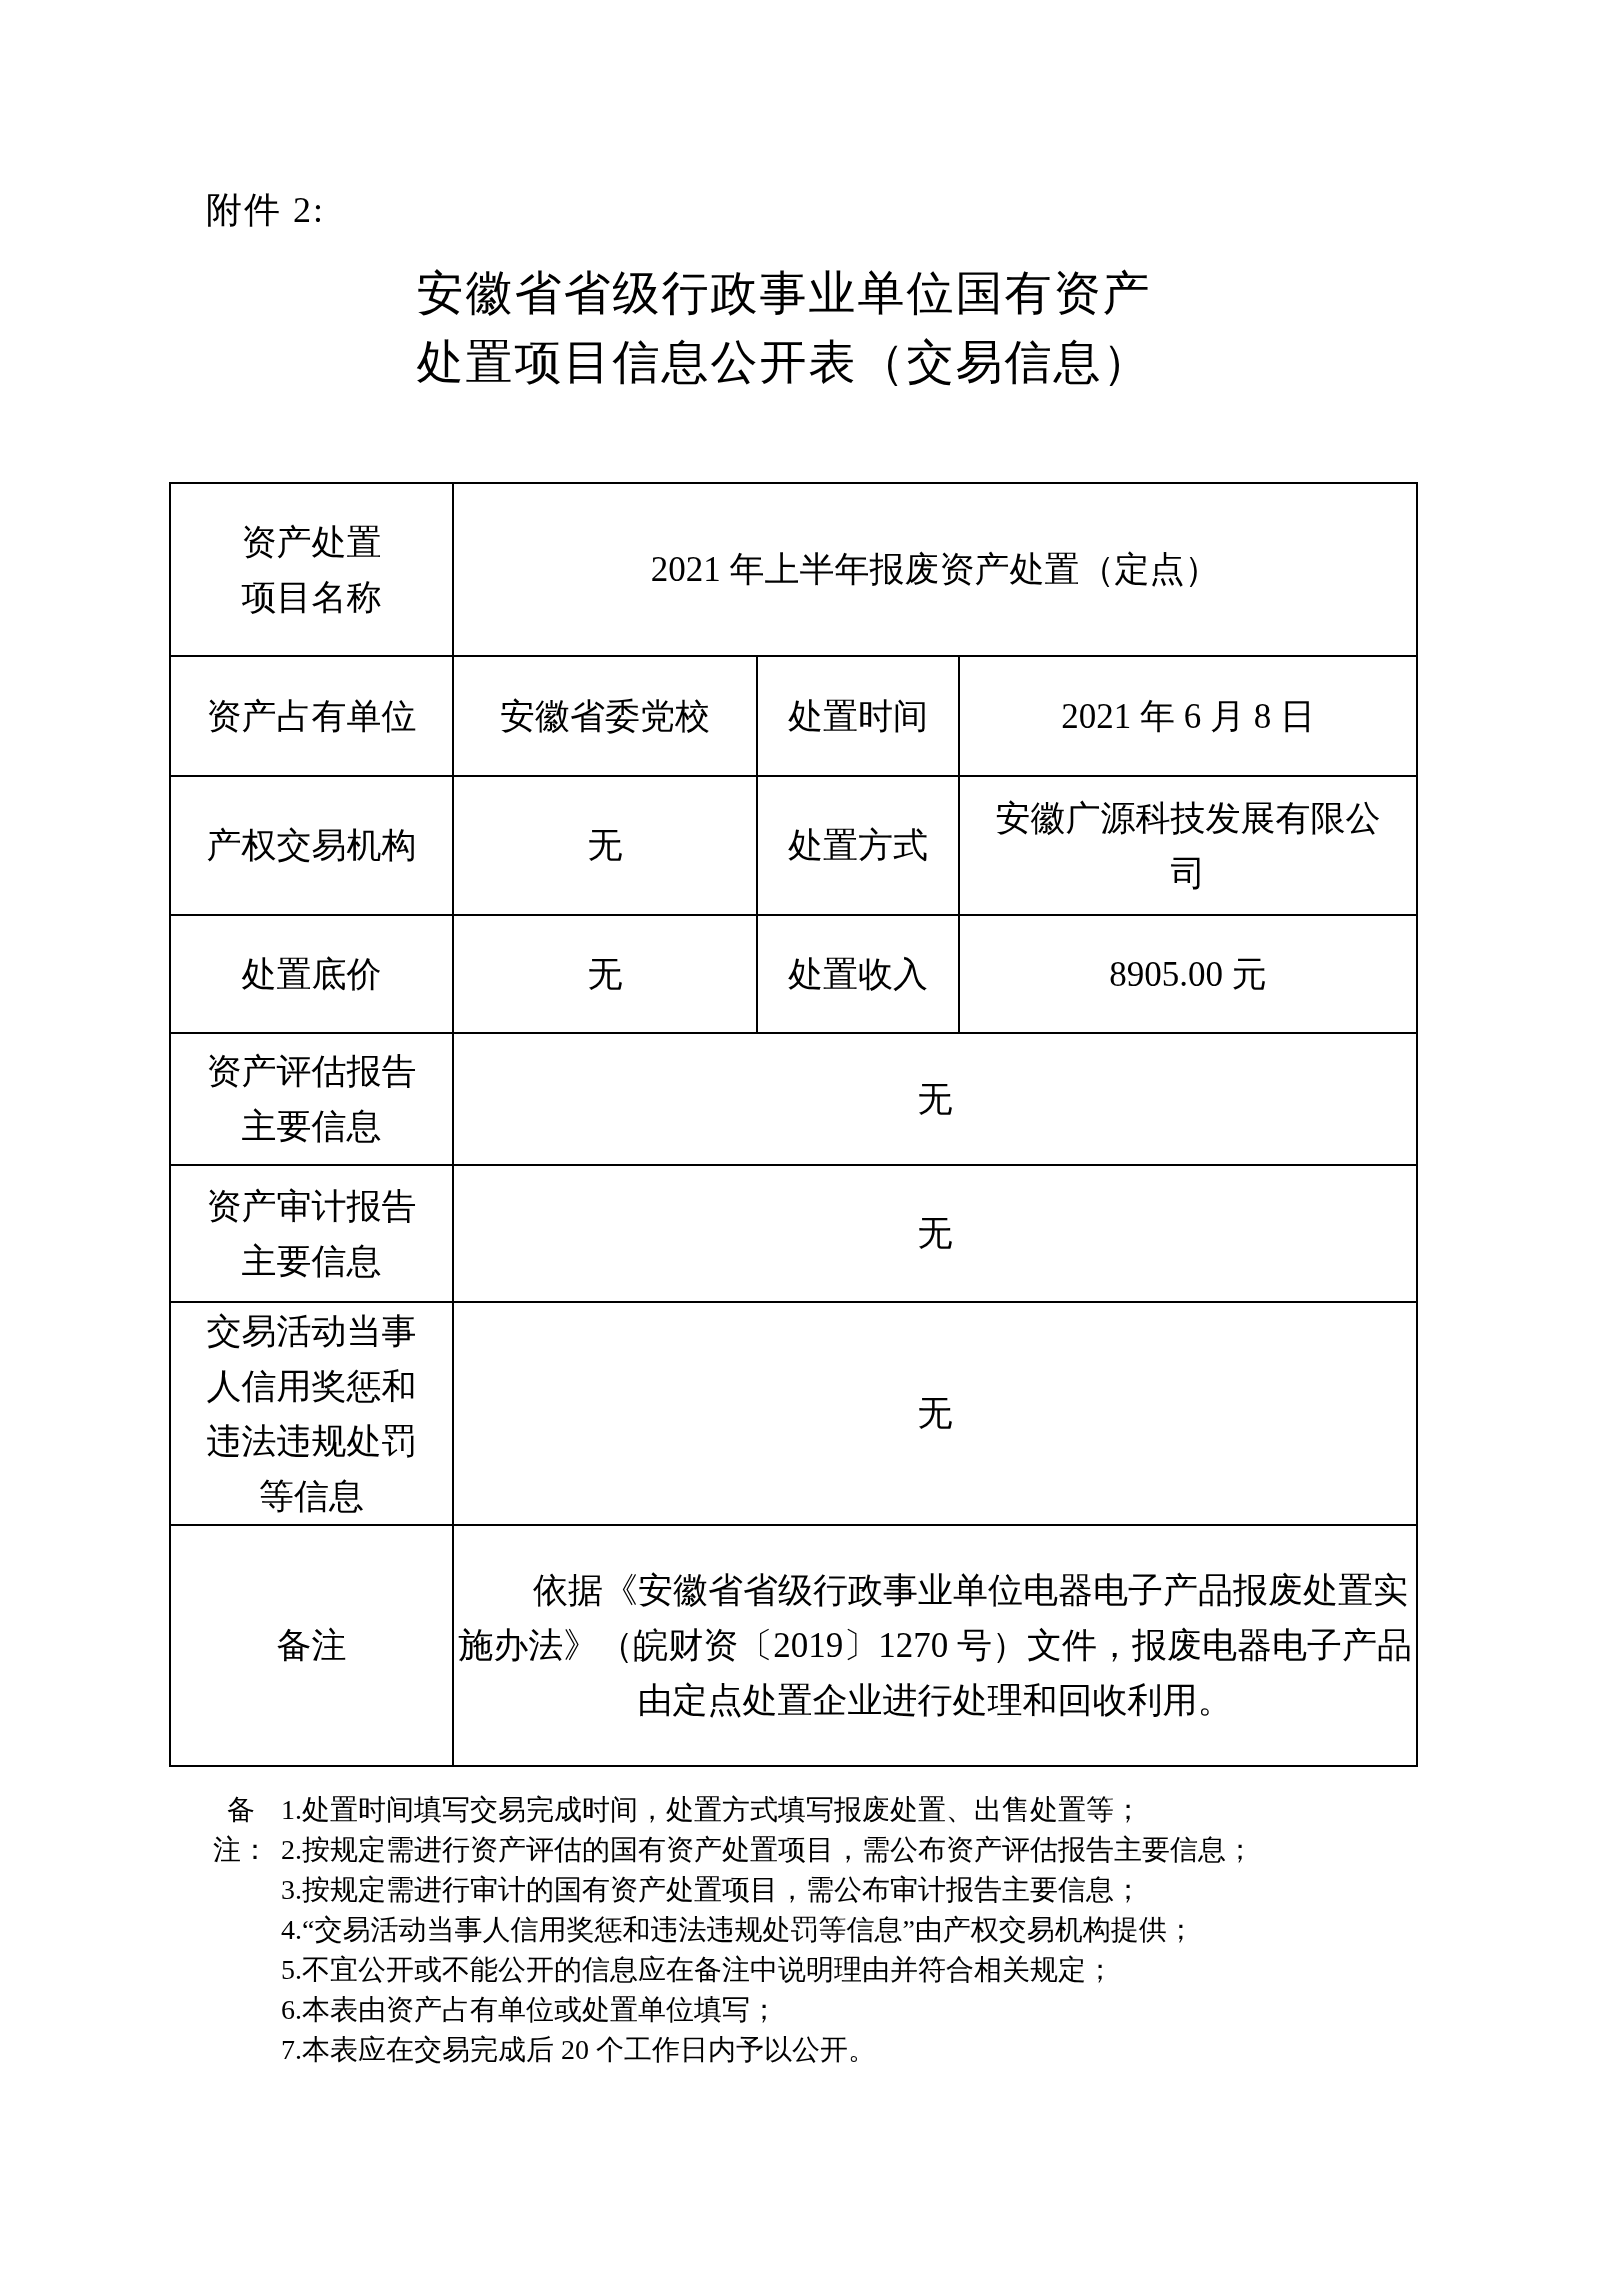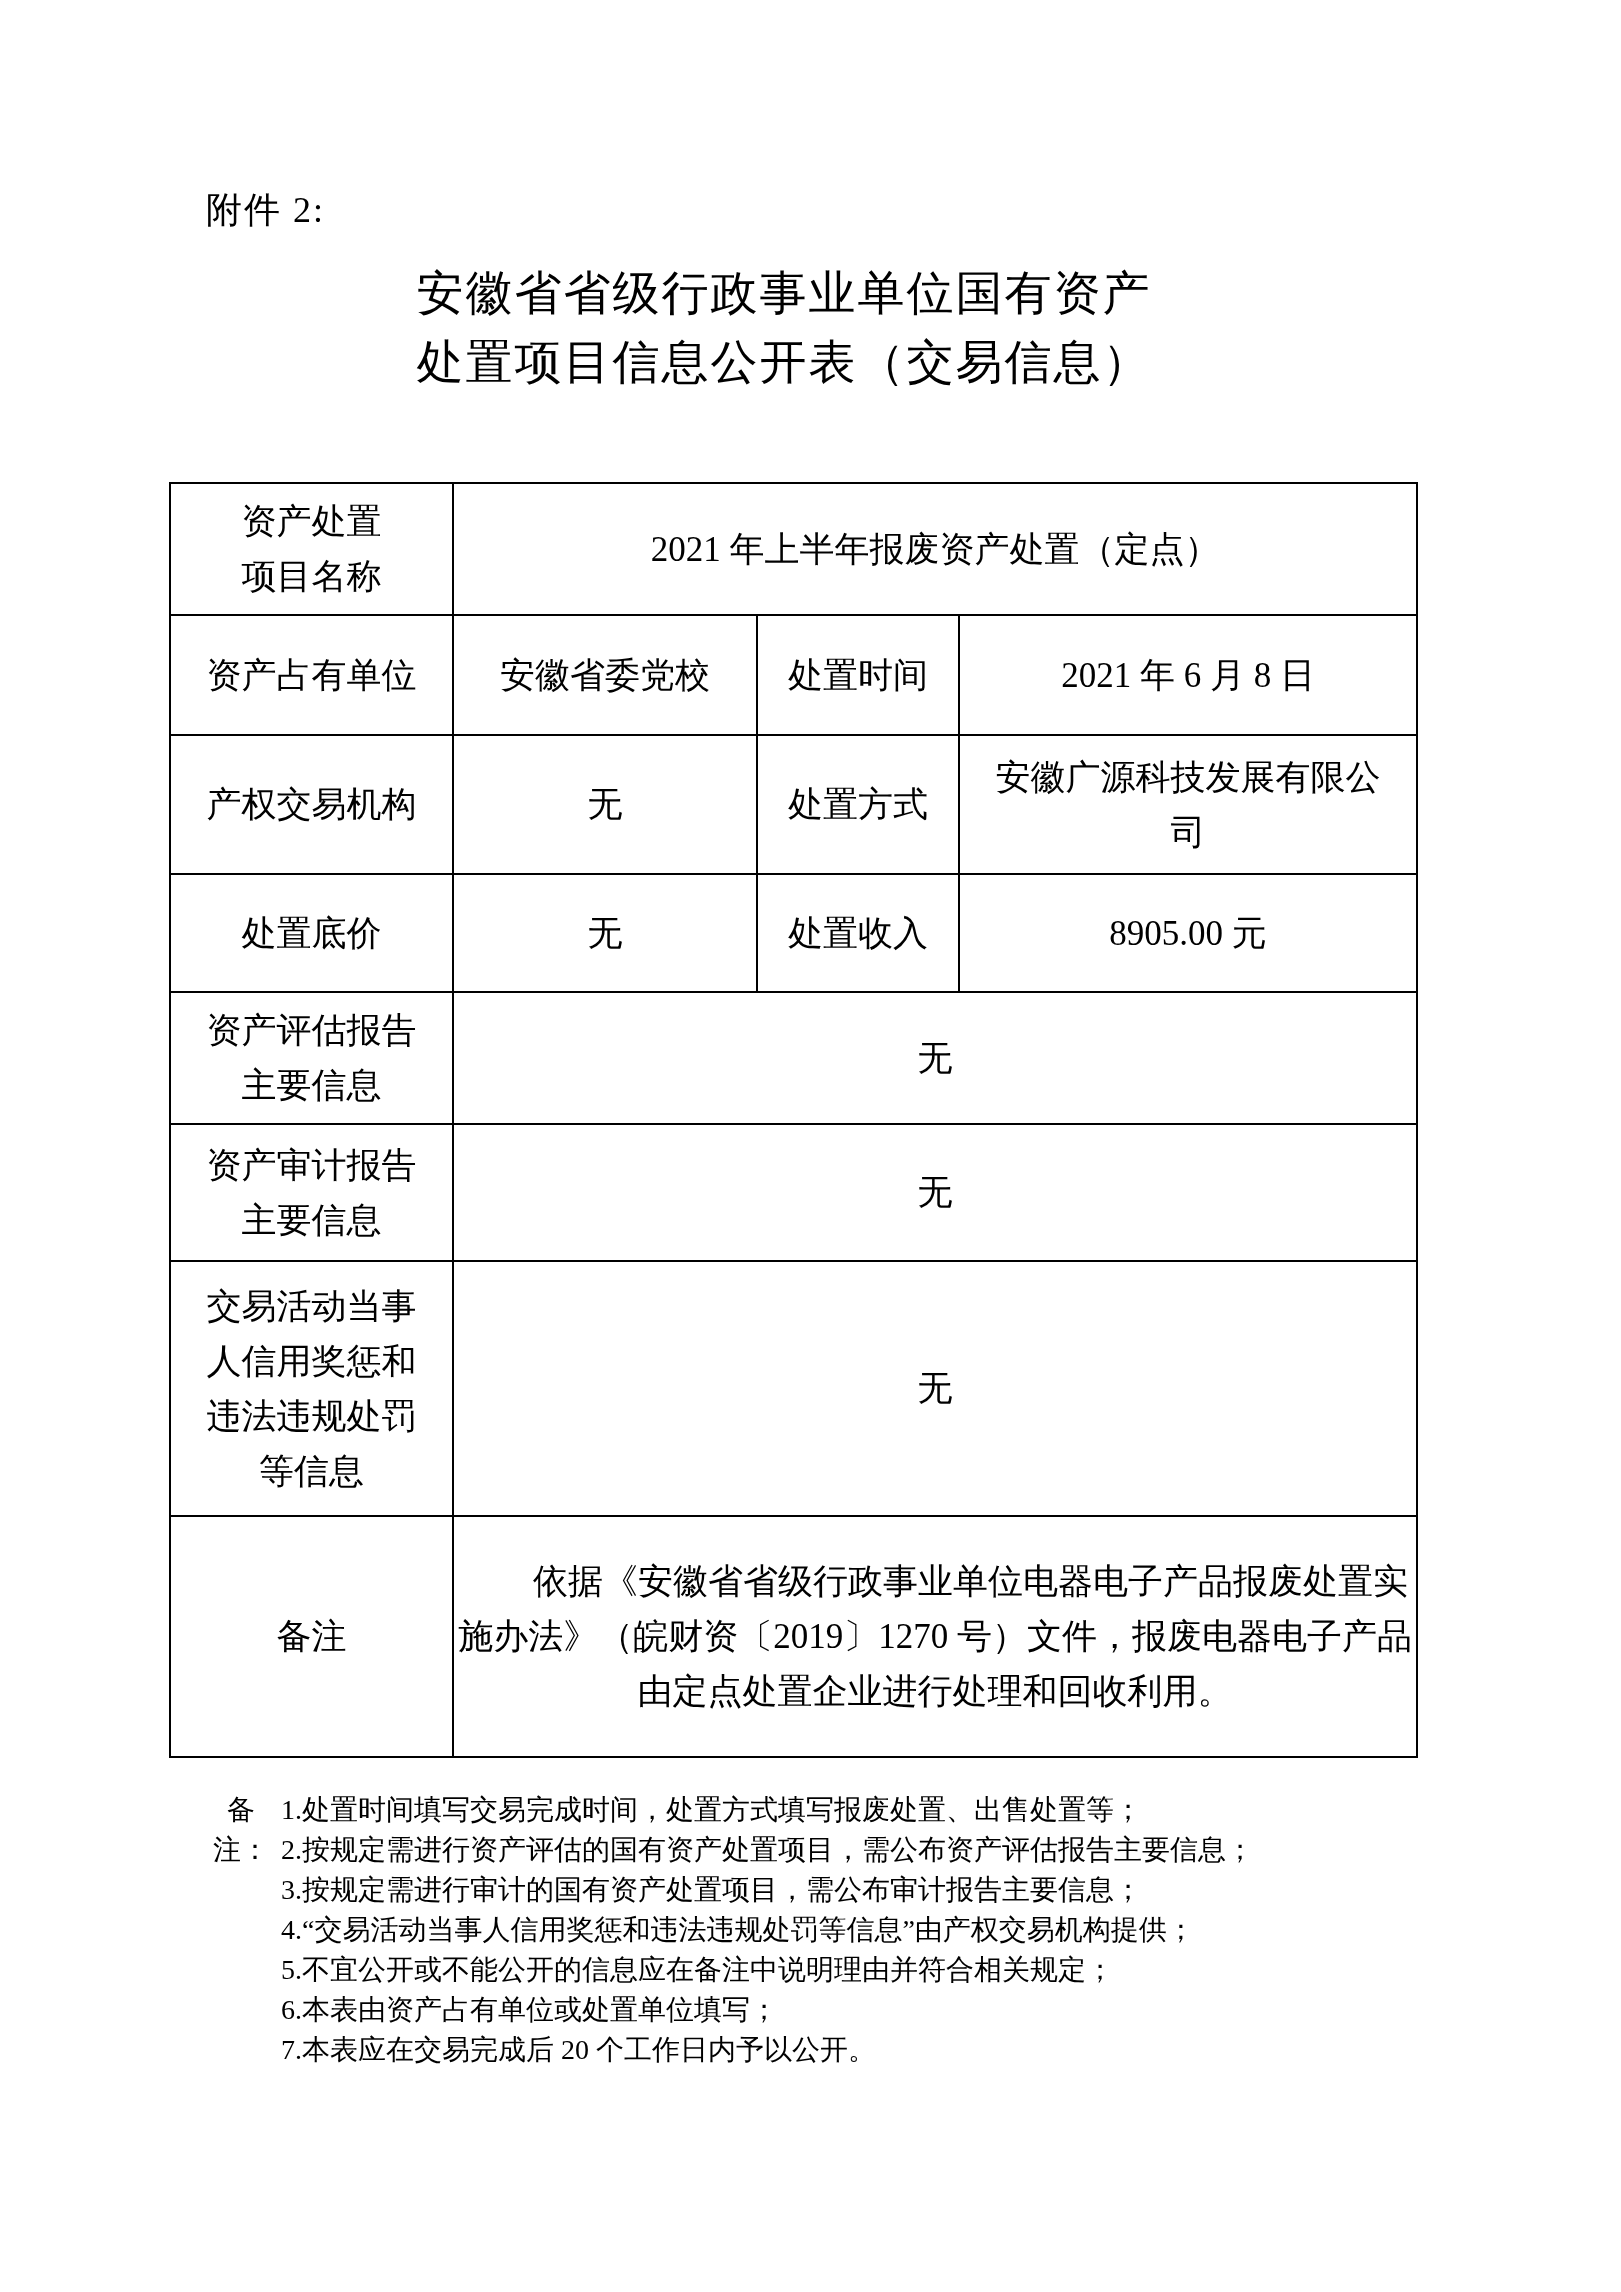--- a/index.html
+++ b/index.html
@@ -63,21 +63,21 @@
 </div>
 
 <table class="main">
   <colgroup>
     <col style="width:283px">
       <col style="width:304px">
       <col style="width:202px">
       <col style="width:458px">
   </colgroup>
   <tbody>
-      <tr style="height:132px">
+      <tr style="height:173px">
     <td class="rowlabel">资产处置
 项目名称</td>
     <td colspan="3" class="name-val">2021 年上半年报废资产处置（定点）</td>
   </tr>
   <tr style="height:120px">
     <td class="rowlabel">资产占有单位</td>
     <td>安徽省委党校</td>
     <td class="rowlabel">处置时间</td>
     <td>2021 年 6 月 8 日</td>
   </tr>
@@ -97,21 +97,21 @@
   <tr style="height:132px">
     <td class="rowlabel">资产评估报告
 主要信息</td>
     <td colspan="3" class="span-val">无</td>
   </tr>
   <tr style="height:137px">
     <td class="rowlabel">资产审计报告
 主要信息</td>
     <td colspan="3" class="span-val">无</td>
   </tr>
-  <tr style="height:255px">
+  <tr style="height:223px">
     <td class="rowlabel">交易活动当事
 人信用奖惩和
 违法违规处罚
 等信息</td>
     <td colspan="3" class="span-val">无</td>
   </tr>
   <tr style="height:241px">
     <td class="rowlabel">备注</td>
     <td colspan="3" class="remarks-val">依据《安徽省省级行政事业单位电器电子产品报废处置实施办法》（皖财资〔2019〕1270 号）文件，报废电器电子产品由定点处置企业进行处理和回收利用。</td>
   </tr>

